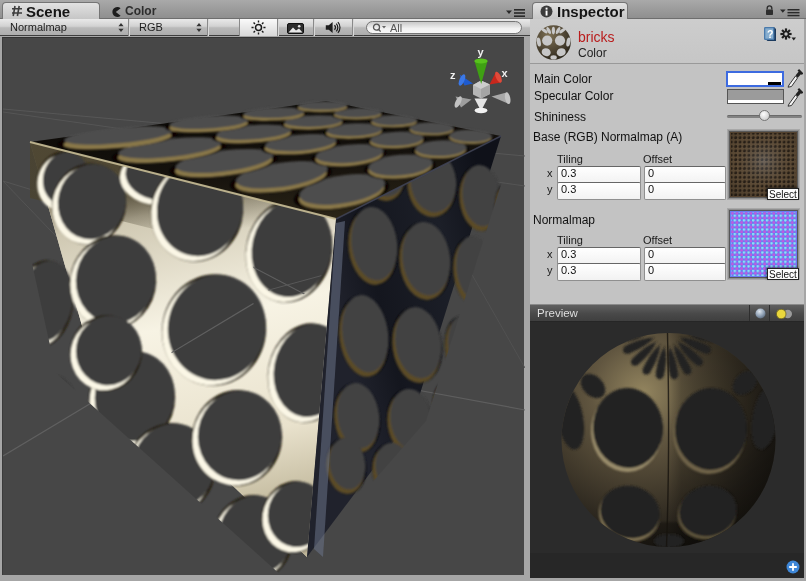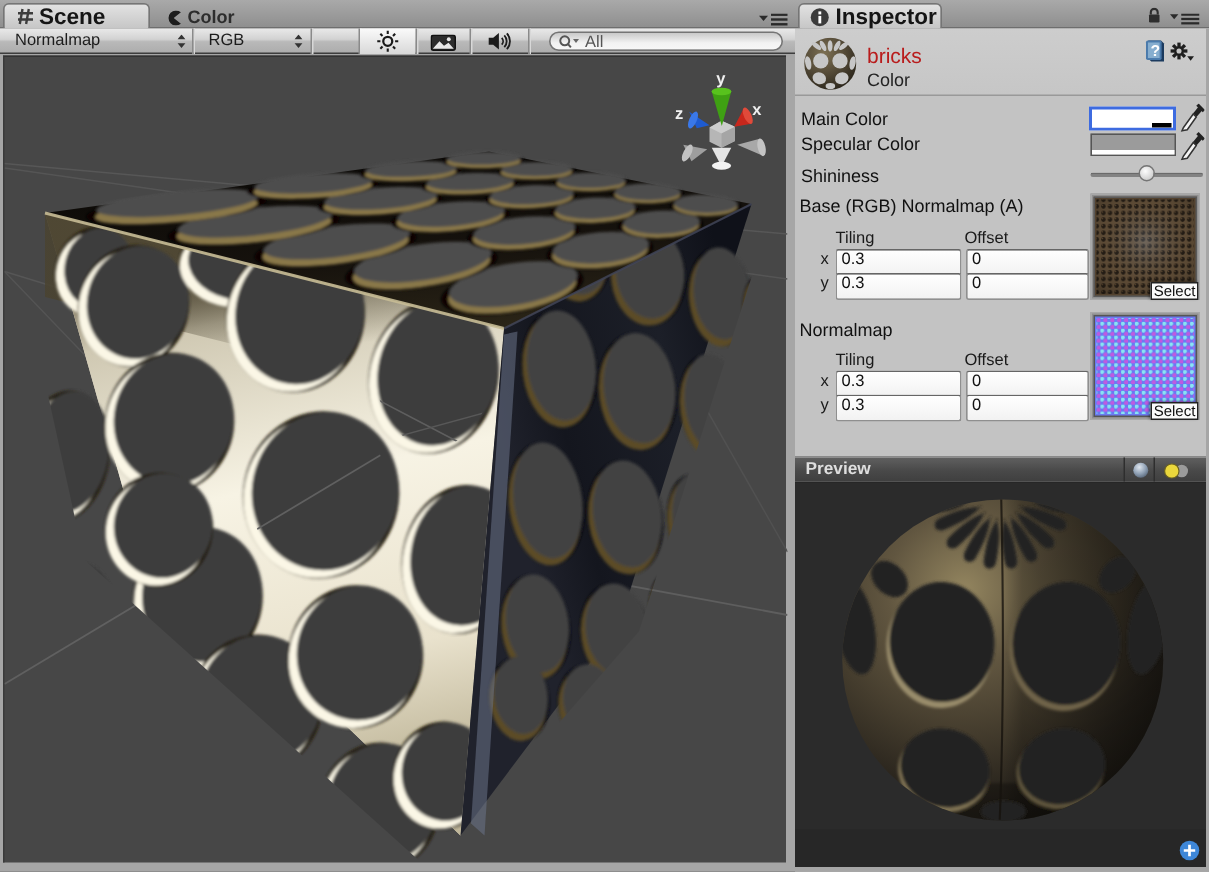--- a/index.html
+++ b/index.html
@@ -487,21 +487,21 @@
           <circle cx="3.4" cy="3.4" r="1.45" fill="#c05ae0"></circle>
         </pattern>
       </defs>
       <rect width="69" height="68" fill="#6a7af2" stroke="#565656" stroke-width="2"></rect>
       <rect x="2" y="2" width="65" height="64" fill="url(#pnrm)"></rect>
     </svg>
   </div>
   <div class="selbtn" style="left:237px;top:268px">Select</div>
 
   <div class="abs" style="left:0;top:304px;width:276px;height:18px;background:linear-gradient(#606060,#494949 55%,#3f3f3f);border-top:1px solid #8a8a8a;border-bottom:1px solid #262626">
-    <span class="abs" style="left:7px;top:2px;font-size:11.5px;font-weight:bold;color:#dedede">Preview</span>
+    <span class="abs" style="left:7px;top:2px;font-size:11.5px;font-weight:normal;color:#dedede">Preview</span>
     <div class="abs" style="left:219px;top:0;width:1px;height:16px;background:#2e2e2e"></div>
     <div class="abs" style="left:239px;top:0;width:1px;height:16px;background:#2e2e2e"></div>
     <svg class="abs" style="left:225px;top:3px" width="11" height="11" viewBox="0 0 11 11">
       <defs>
           <radialGradient id="gtog" cx="0.4" cy="0.3" r="0.8">
       <stop offset="0" stop-color="#dfe6ee"></stop>
             <stop offset="0.55" stop-color="#8fa0b4"></stop>
             <stop offset="1" stop-color="#4e5c6e"></stop>
           </radialGradient>
         </defs>

